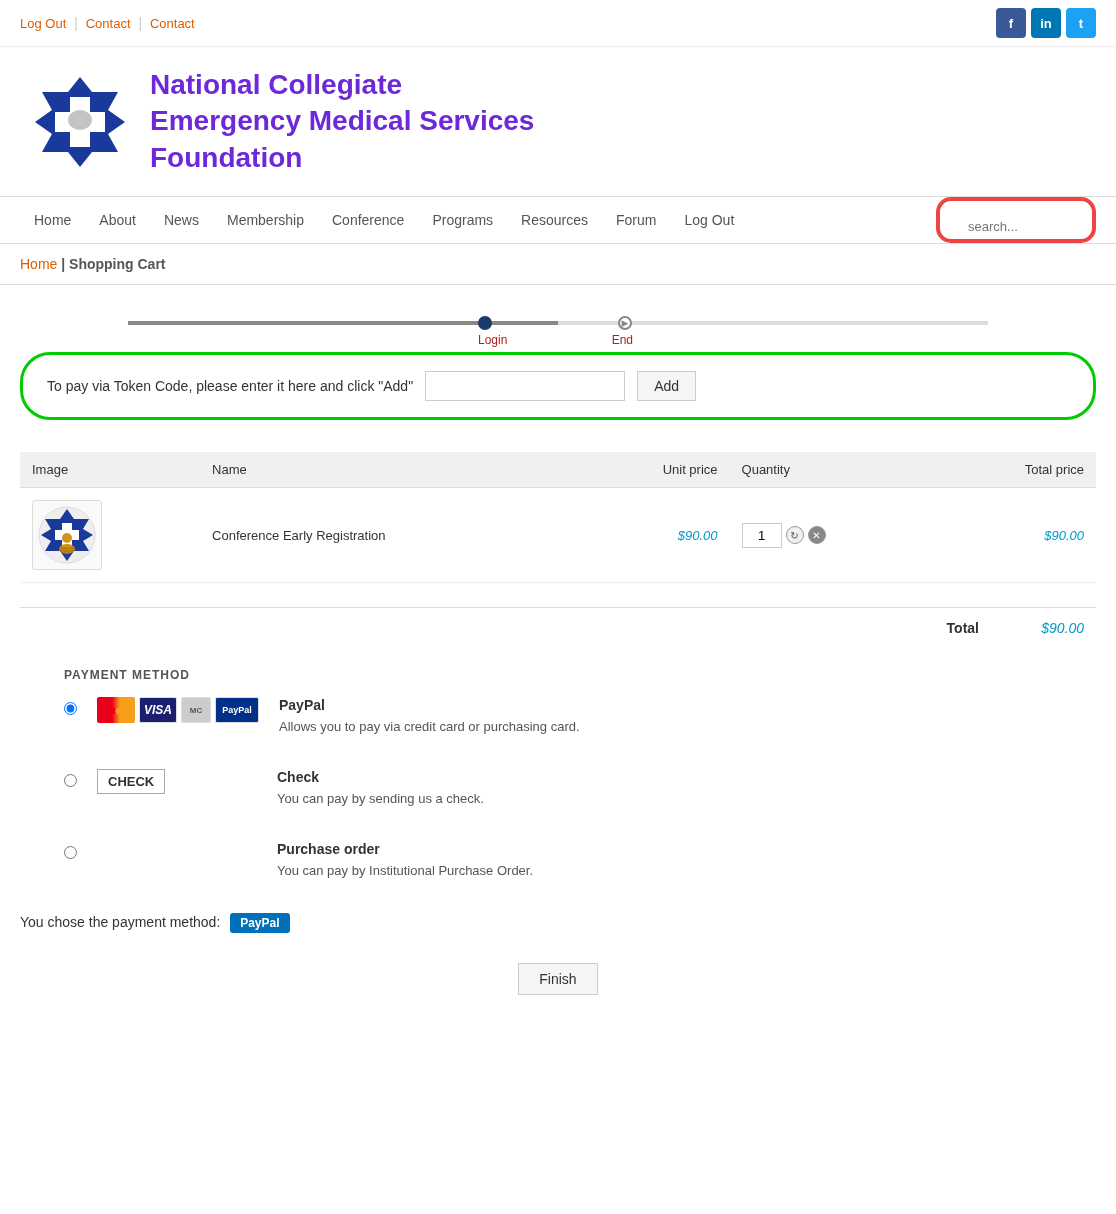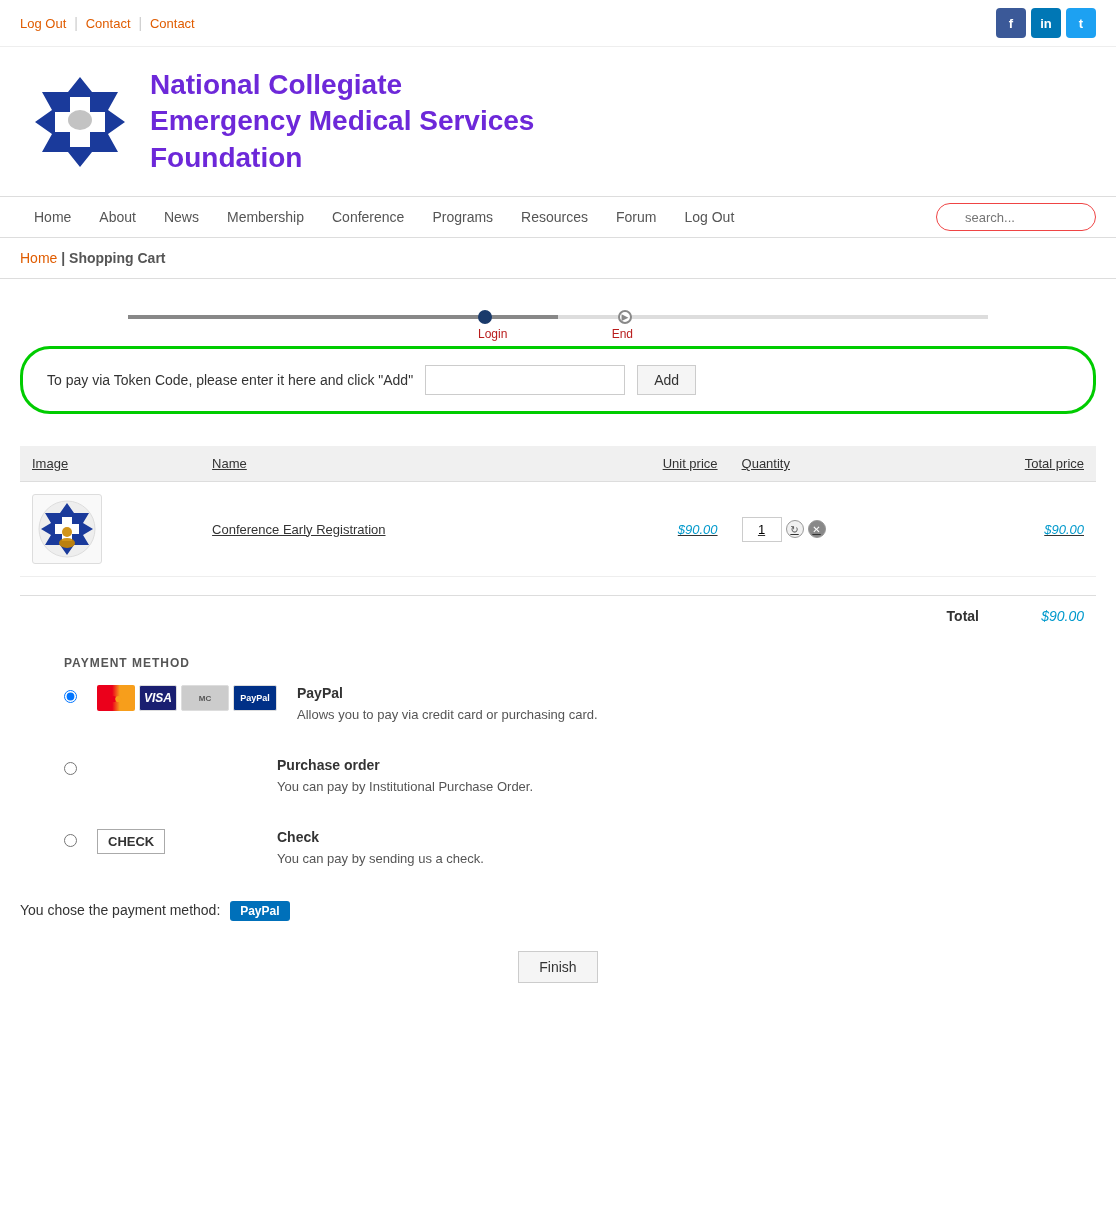--- a/index.html
+++ b/index.html
@@ -64,23 +64,23 @@
     .nav-item {
       padding: 12px 14px;
       color: #555;
       cursor: pointer;
       font-size: 14px;
       text-decoration: none;
       display: block;
     }
     .nav-spacer { flex: 1; }
     .search-box {
-      border: 1px solid #ef4444;
+      border: 4px solid #ef4444;
       border-radius: 15px;
-      padding: 6px 12px 5px 28px;
+      padding: 18px 12px 5px 28px;
       font-size: 13px;
       color: #999;
       background: #fff;
       position: relative;
       outline: none;
       width: 160px;
     }
     .search-wrap {
       position: relative;
       display: flex;
@@ -129,22 +129,21 @@
       padding: 6px 16px;
       cursor: pointer;
       font-size: 14px;
       color: #333;
     }
 
     
     .cart-table {
       width: 100%;
       border-collapse: collapse;
-      margin-bottom: 18px;
-      text-decoration: underline;
+      margin-bottom: 24px;
     }
     .cart-table th {
       background: #f0f0f0;
       padding: 10px 12px;
       text-align: left;
       font-size: 13px;
       font-weight: normal;
       color: #333;
       border-bottom: 1px solid #ddd;
     }
@@ -230,21 +229,21 @@
       border: 1px solid #ddd;
       border-radius: 2px;
       font-size: 10px;
       font-weight: bold;
       display: flex;
       align-items: center;
       justify-content: center;
     }
     .mc-logo { background: linear-gradient(to right, #eb001b 40%, #f79e1b 60%); color: transparent; width: 38px; border: none; }
     .visa-logo { background: #1a1f71; color: #fff; width: 38px; font-size: 12px; font-style: italic; }
-    .mc2-logo { background: #ccc; color: #555; width: 48px; font-size: 8px; }
+    .mc2-logo { background: #ccc; color: #555; width: 30px; font-size: 8px; }
     .pp-logo { background: #003087; color: #fff; width: 44px; font-size: 9px; }
 
     .check-logo {
       border: 1px solid #aaa;
       padding: 4px 10px;
       font-size: 13px;
       font-weight: bold;
       color: #333;
       display: inline-block;
     }
@@ -433,37 +432,37 @@
         </div>
       </div>
       <div class="payment-info">
         <div class="payment-method-name">PayPal</div>
         <div class="payment-desc">Allows you to pay via credit card or purchasing card.</div>
       </div>
     </div>
 
     <div class="payment-option">
       <input type="radio" name="payment" class="payment-radio" style="">
-      <div class="payment-logo-area"></div>
-      <div class="payment-info">
-        <div class="payment-method-name">Purchase order</div>
-        <div class="payment-desc">You can pay by Institutional Purchase Order.</div>
-      </div>
-    </div>
-
-    <div class="payment-option">
-      <input type="radio" name="payment" class="payment-radio" style="">
       <div class="payment-logo-area">
         <div class="check-logo">CHECK</div>
       </div>
       <div class="payment-info">
         <div class="payment-method-name">Check</div>
         <div class="payment-desc">You can pay by sending us a check.</div>
       </div>
     </div>
+
+    <div class="payment-option">
+      <input type="radio" name="payment" class="payment-radio" style="">
+      <div class="payment-logo-area"></div>
+      <div class="payment-info">
+        <div class="payment-method-name">Purchase order</div>
+        <div class="payment-desc">You can pay by Institutional Purchase Order.</div>
+      </div>
+    </div>
   </div>
 
   <div class="payment-chosen">
     <span>You chose the payment method:</span>
     <span class="paypal-badge">PayPal</span>
   </div>
 
   <div class="finish-row">
     <button class="finish-btn">Finish</button>
   </div>

